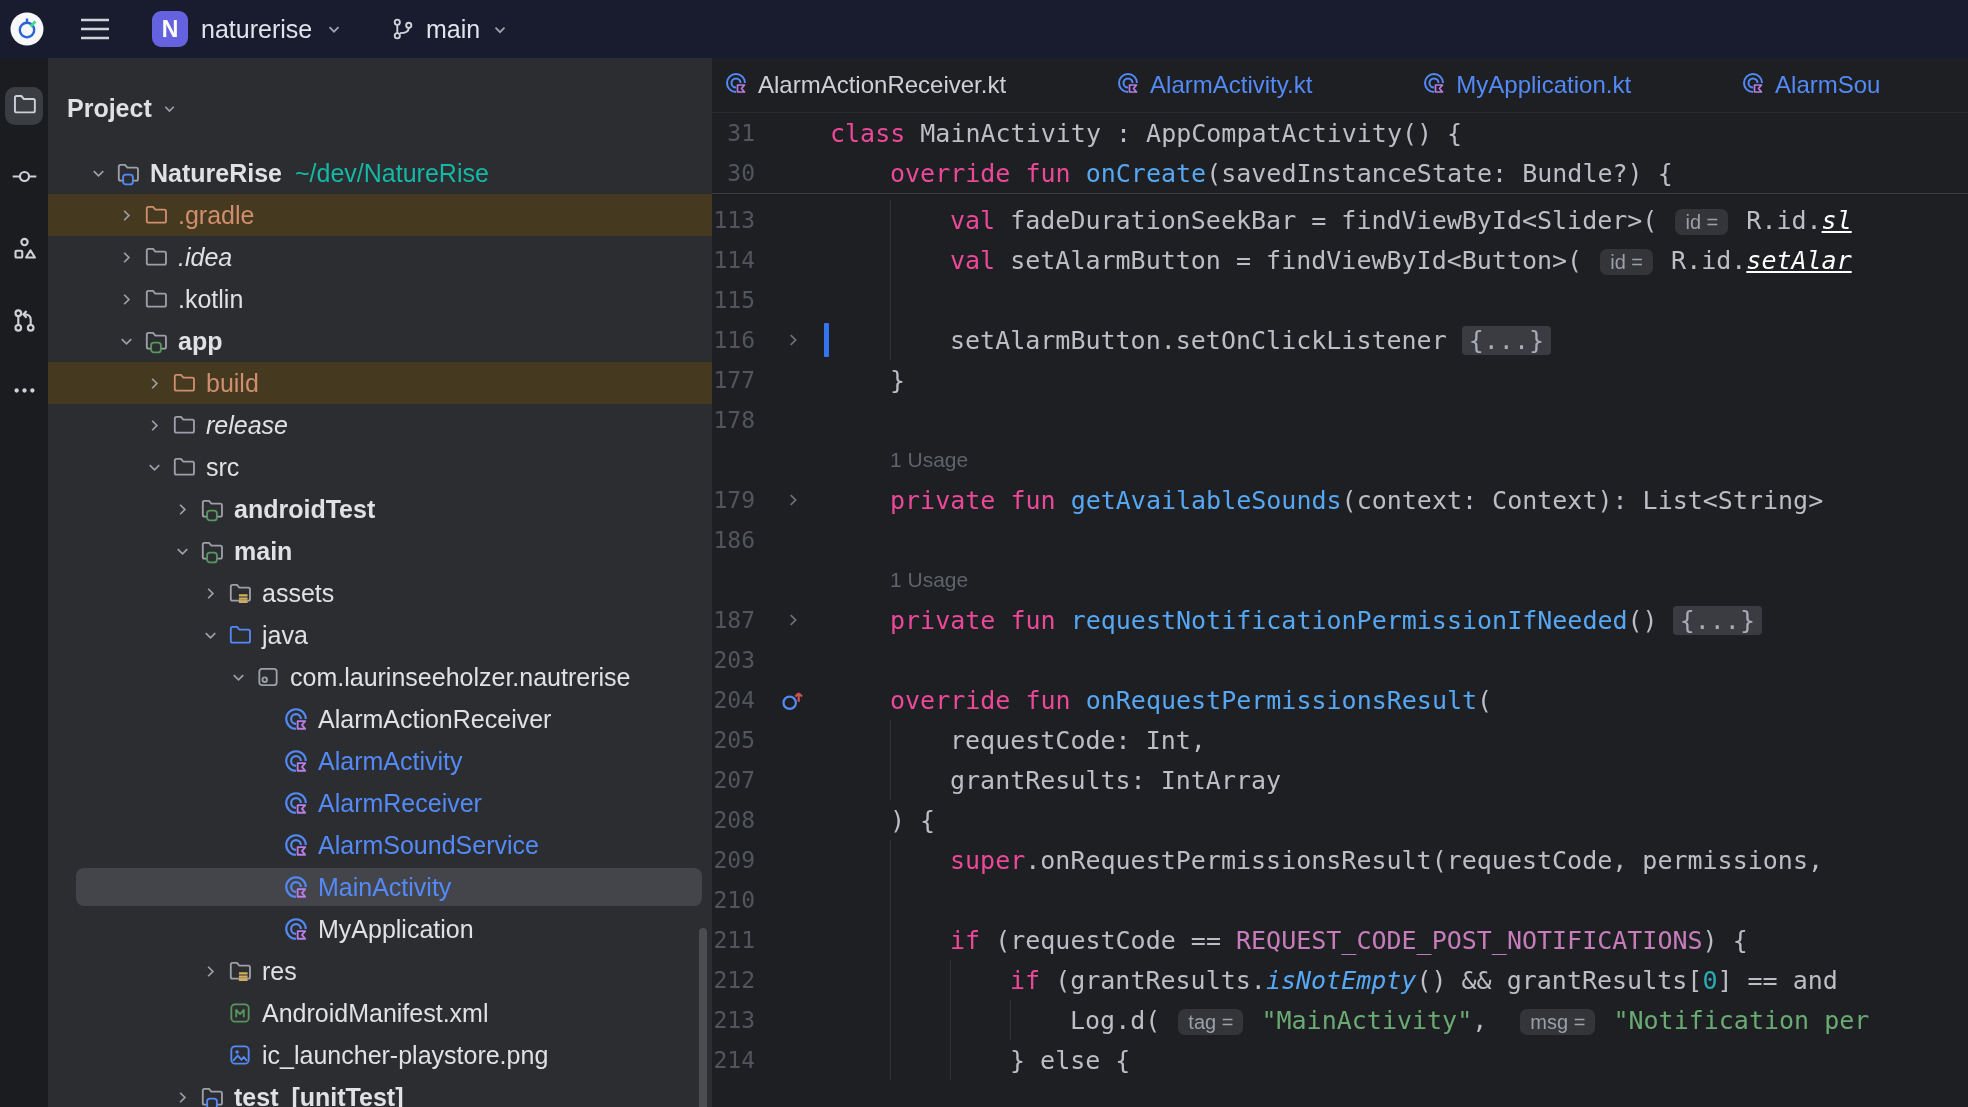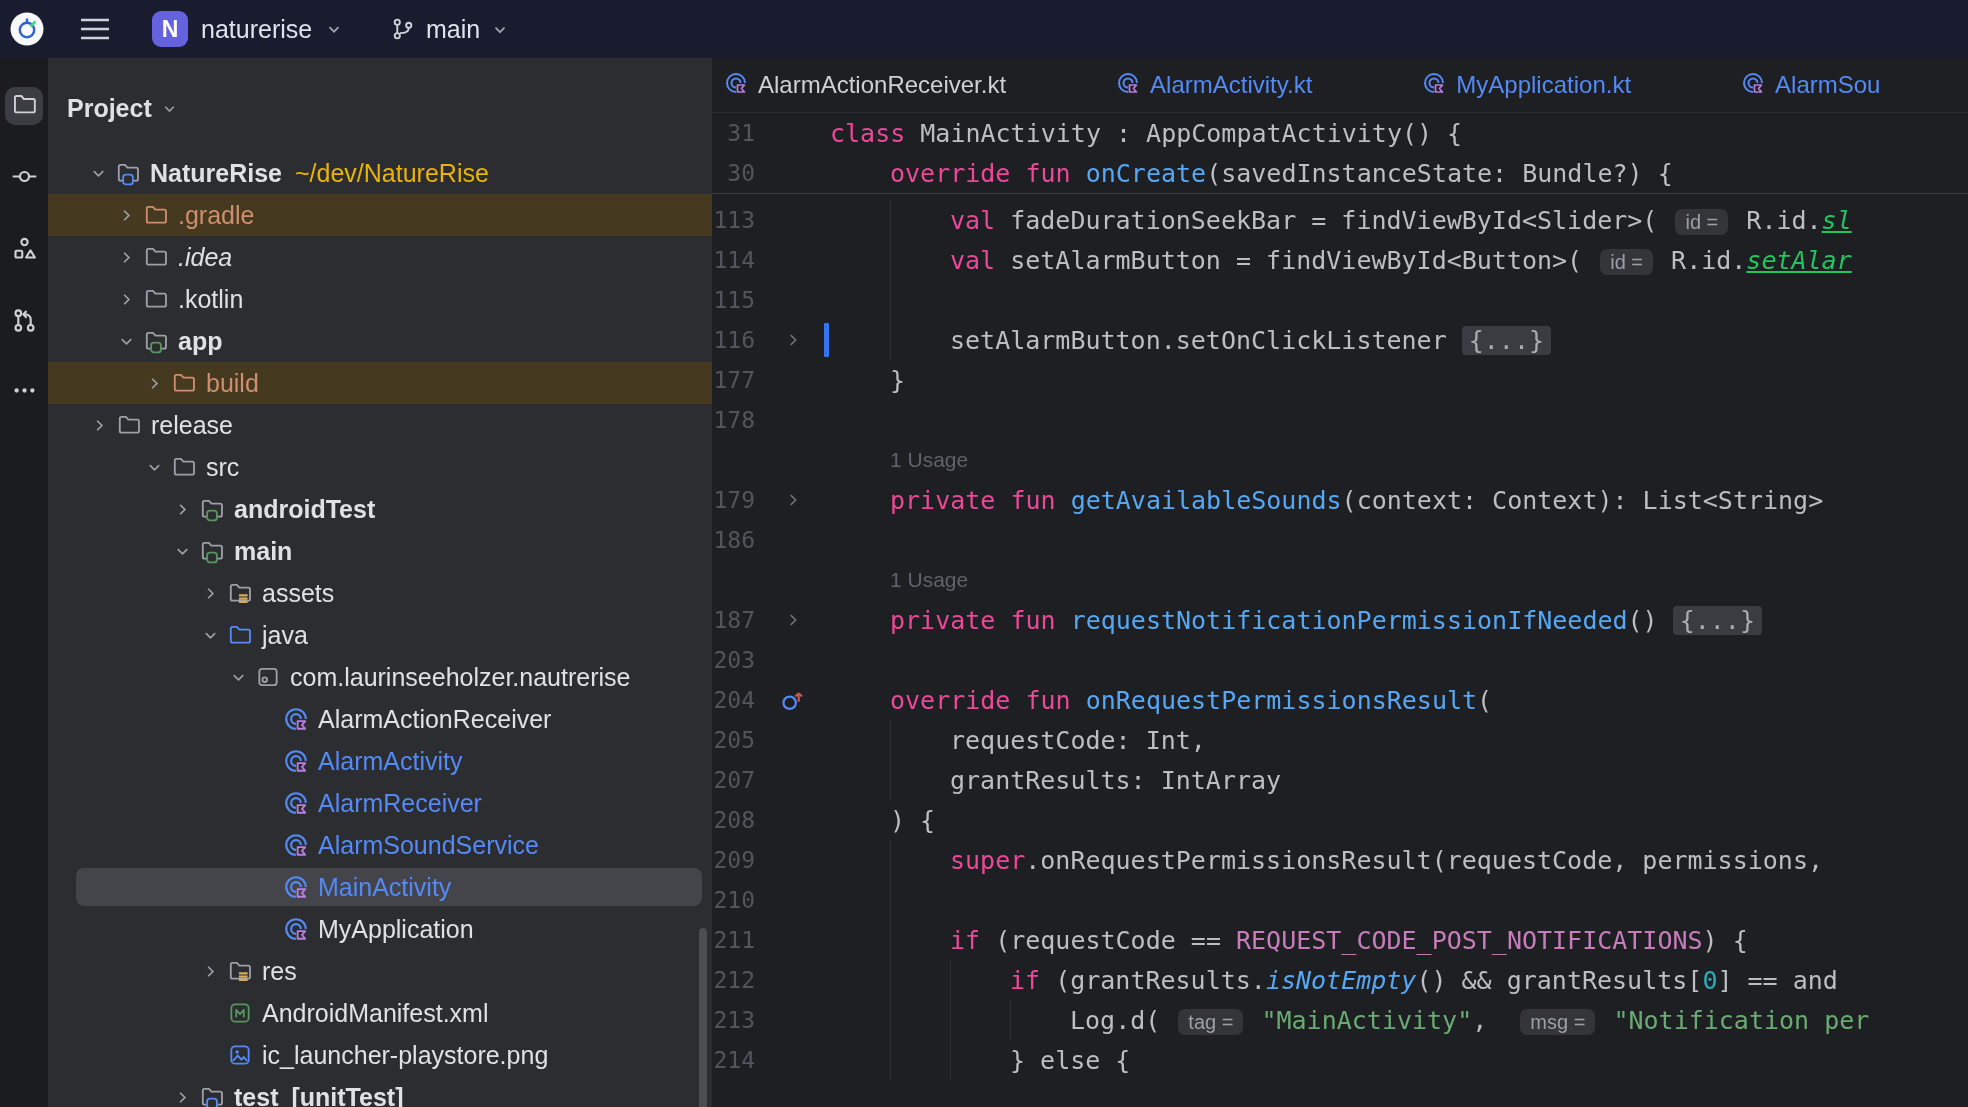--- a/index.html
+++ b/index.html
@@ -33,21 +33,21 @@
   .rowbg.excluded{inset:0;background:#45391f;}
   .rowbg.selected{top:2px;bottom:2px;left:28px;right:10px;background:#43454a;border-radius:8px;}
   .trow-in{position:relative;height:42px;display:flex;align-items:center;}
   .tchev{width:22px;height:22px;margin-right:5px;flex:none;display:flex;align-items:center;justify-content:center;}
   .ticon{width:27px;height:27px;margin-right:9px;flex:none;display:flex;align-items:center;justify-content:center;}
   .tlabel{font-size:25px;color:#dfe1e5;white-space:pre;}
   .tlabel.bold{font-weight:700;}
   .tlabel.excluded{color:#cf8e6d;}
   .tlabel.modified{color:#548af7;}
   .tsuffix{font-size:25px;margin-left:13px;white-space:pre;}
-  .tsuffix.path{color:#eab308;}
+  .tsuffix.path{color:#14b8a6;}
   .tsuffix.plain{color:#dfe1e5;font-weight:700;}
   .panel-scroll{position:absolute;right:5px;width:8px;top:870px;height:190px;background:#4b4d51;border-radius:4px;}
 
   
   .editor{position:absolute;left:712px;top:58px;right:0;bottom:0;background:#1e1f22;overflow:hidden;}
   .tabs{height:54px;display:flex;align-items:center;padding-left:12px;gap:110px;
         border-bottom:1px solid #2a2b2e;overflow:hidden;white-space:nowrap;}
   .tab{display:flex;align-items:center;gap:10px;flex:none;}
   .tab-label{font-size:24px;color:#ced0d6;}
   .tab-label.modified{color:#548af7;}
@@ -60,21 +60,21 @@
   .gicon{width:75px;flex:none;display:flex;align-items:center;justify-content:center;}
   .lcontent{white-space:pre;color:#bcbec4;}
   .lcontent.usage{font-family:"Liberation Sans","DejaVu Sans",sans-serif;font-size:21px;color:#5f646b;}
   .caret{position:absolute;left:112px;top:3px;bottom:3px;width:5px;background:#3574f0;border-radius:1px;}
   .guide{position:absolute;top:0;bottom:0;width:1px;background:#2f3134;}
 
   .tk-kw{color:#ec4899;}
   .tk-fn{color:#56a8f5;}
   .tk-fni{color:#56a8f5;font-style:italic;}
   .tk-const{color:#c77dbb;}
-  .tk-field{color:#22c55e;font-style:italic;text-decoration:underline;}
+  .tk-field{color:#ffffff;font-style:italic;text-decoration:underline;}
   .tk-str{color:#6aab73;}
   .tk-num{color:#2aacb8;}
   .pill{background:#333539;color:#9aa0a8;border-radius:7px;padding:2px 10px;
         font-size:20px;margin:0 3px;font-family:"Liberation Sans","DejaVu Sans",sans-serif;}
   .foldpill{background:#3a3c41;color:#a9acb2;border-radius:4px;padding:0 7px;}
 </style>
 </head>
 <body>
 
 <div class="screen">
@@ -248,21 +248,21 @@
             </span>
             <span class="ticon">
               <svg width="26" height="26" viewBox="0 0 24 24">
                 <path d="M3.5 6c0-.8.6-1.5 1.5-1.5h4.2l2.2 2.6h8.3c.8 0 1.5.7 1.5 1.5v8.9c0 .8-.7 1.5-1.5 1.5H5c-.9 0-1.5-.7-1.5-1.5z" fill="none" stroke="#cf8e6d" stroke-width="1.7"></path>
               </svg>
             </span>
             <span class="tlabel excluded">build</span>
           </div>
         </div>
         <div class="trow">
-          <div class="trow-in" style="padding-left: 40px;">
+          <div class="trow-in" style="padding-left: 95px; font-style: italic;">
             <span class="tchev">
               <svg width="19" height="19" viewBox="0 0 24 24">
                 <path d="M9 6l6 6-6 6" fill="none" stroke="#9da0a8" stroke-width="2.2"></path>
               </svg>
             </span>
             <span class="ticon">
               <svg width="26" height="26" viewBox="0 0 24 24">
                 <path d="M3.5 6c0-.8.6-1.5 1.5-1.5h4.2l2.2 2.6h8.3c.8 0 1.5.7 1.5 1.5v8.9c0 .8-.7 1.5-1.5 1.5H5c-.9 0-1.5-.7-1.5-1.5z" fill="none" stroke="#9da0a8" stroke-width="1.7"></path>
               </svg>
             </span>

